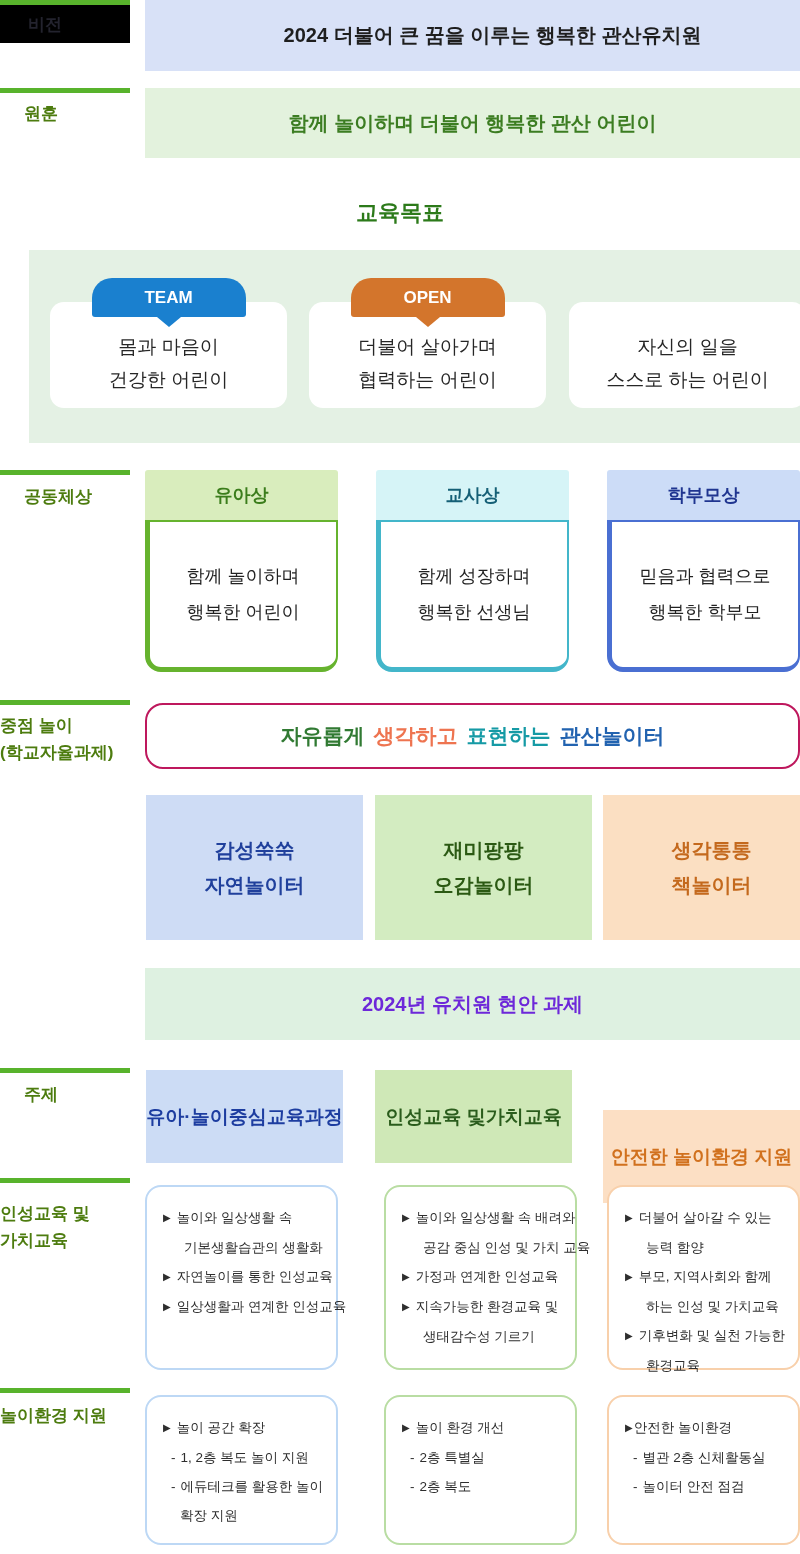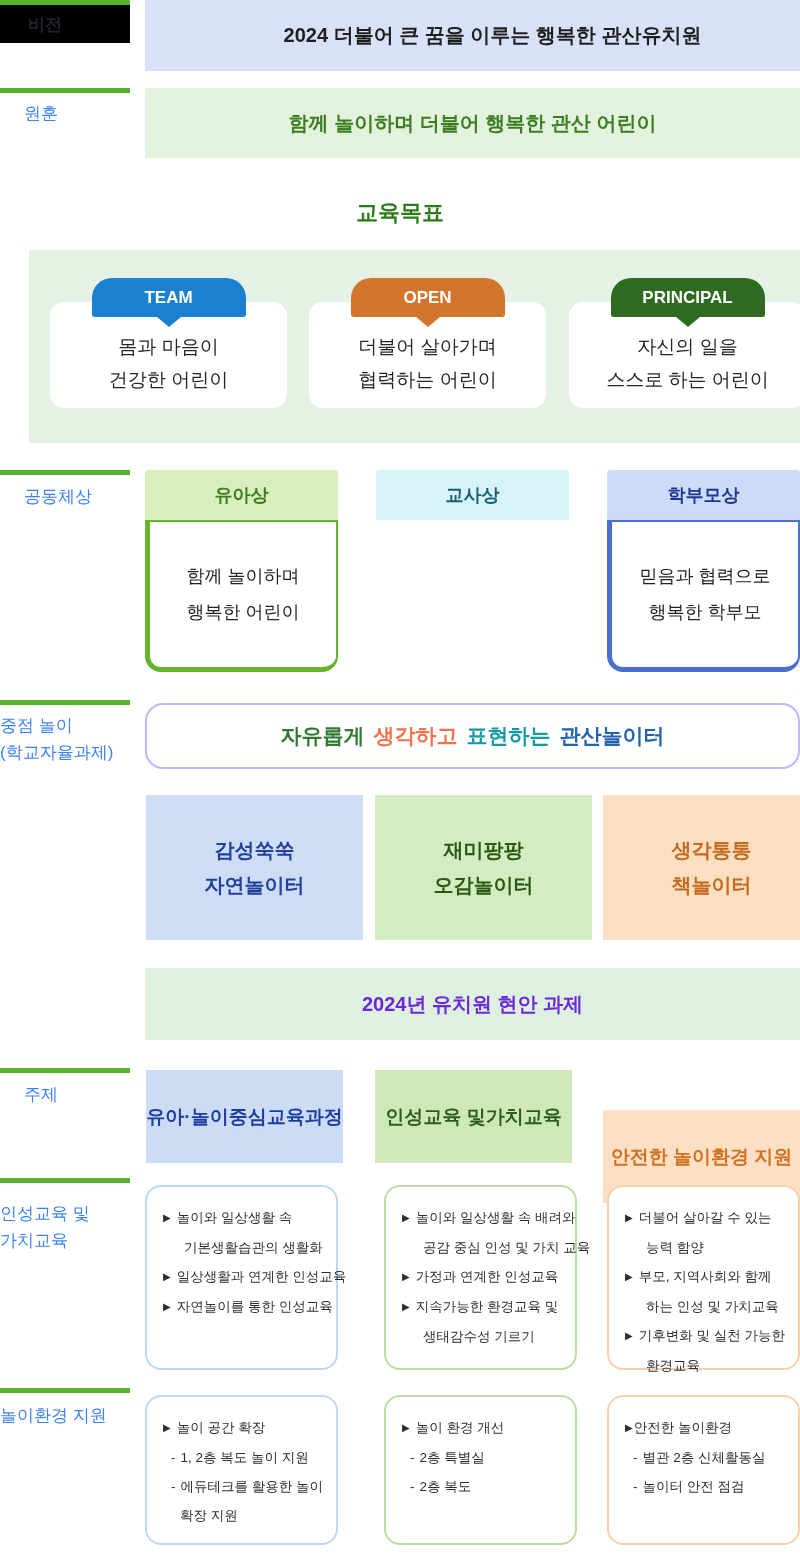--- a/index.html
+++ b/index.html
@@ -2,21 +2,21 @@
 <html><head>
 <meta charset="utf-8">
 <style>
   *{margin:0;padding:0;box-sizing:border-box;}
   body{background:#fff;}
   .page{position:relative;width:800px;height:1554px;background:#fff;overflow:hidden;
         font-family:"Liberation Sans","DejaVu Sans",sans-serif;color:#222;}
 
   
   .lbar{position:absolute;left:0;width:130px;height:5px;background:#58b32c;}
-  .lbl{position:absolute;left:0;width:140px;font-weight:normal;font-size:17px;color:#3b82f6;line-height:27px;}
+  .lbl{position:absolute;left:0;width:140px;font-weight:bold;font-size:17px;color:#4d7c0f;line-height:27px;}
   .pl24{padding-left:24px;}
   .lbl-black{position:absolute;left:0;top:5px;width:130px;height:38px;background:#000;color:#23232e;
              font-weight:bold;font-size:17px;display:flex;align-items:center;padding-left:28px;}
 
   
   .band{position:absolute;left:145px;width:655px;display:flex;align-items:center;justify-content:center;
         font-weight:bold;font-size:20px;text-align:center;}
   .vision-band{top:0;height:71px;background:#d8e1f7;color:#1e1e1e;padding-left:40px;}
   .motto-band{top:88px;height:70px;background:#e3f2dd;color:#3c7d22;}
 
@@ -44,21 +44,21 @@
   .comm-card:nth-of-type(2){left:376px;}
   .comm-card:nth-of-type(3){left:607px;}
   .comm-head{height:50px;background:var(--hbg);color:var(--htx);font-weight:bold;font-size:18px;
              display:flex;align-items:center;justify-content:center;border-radius:3px 3px 0 0;}
   .comm-body{height:152px;background:#fff;border:2px solid var(--c);border-left-width:5px;border-bottom-width:5px;
              border-radius:0 0 16px 16px;display:flex;flex-direction:column;align-items:center;justify-content:center;
              font-size:18px;color:#222;line-height:1.95;text-align:center;}
 
   
   .focus-title{position:absolute;left:145px;top:703px;width:655px;height:66px;background:#fff;
-               border:2px solid #c4b5fd;border-radius:18px;display:flex;align-items:center;justify-content:center;
+               border:2px solid #be185d;border-radius:18px;display:flex;align-items:center;justify-content:center;
                gap:9px;font-size:21px;font-weight:bold;}
   .play-row{position:absolute;left:0;top:795px;width:800px;height:145px;}
   .play-box{position:absolute;top:0;width:217px;height:145px;background:var(--bg);color:var(--tx);
             display:flex;flex-direction:column;align-items:center;justify-content:center;
             font-weight:bold;font-size:20px;line-height:1.75;text-align:center;}
   .play-box:nth-of-type(1){left:146px;}
   .play-box:nth-of-type(2){left:375px;}
   .play-box:nth-of-type(3){left:603px;}
 
   .agenda-band{position:absolute;left:145px;top:968px;width:655px;height:72px;background:#def1e1;
@@ -120,40 +120,43 @@
         <div class="goal-badge" style="--c: #1a80cf;">TEAM</div>
         <div>몸과 마음이</div>
         <div>건강한 어린이</div>
       </div>
       <div class="goal-card">
         <div class="goal-badge" style="--c: #d3752c;">OPEN</div>
         <div>더불어 살아가며</div>
         <div>협력하는 어린이</div>
       </div>
       <div class="goal-card">
-        <div class="goal-badge" style="--c: #2e6b20;">PRINCIPAL</div>
         <div>자신의 일을</div>
         <div>스스로 하는 어린이</div>
       </div>
     </div>
 
   <div class="lbar" style="top:470px"></div>
   <div class="lbl pl24" style="top:483px">
     <span>공동체상</span>
   </div>
   <div class="comm-row" id="comm-row">
       <div class="comm-card" style="--c: #66b32e; --hbg: #d9edbd; --htx: #3b7d1c;">
         <div class="comm-head">유아상</div>
         <div class="comm-body">
           <div>함께 놀이하며</div>
           <div>행복한 어린이</div>
         </div>
       </div>
       <div class="comm-card" style="--c: #43b6ca; --hbg: #d6f4f7; --htx: #155f76;">
         <div class="comm-head">교사상</div>
+        <div class="comm-body">
+          <div>함께 성장하며</div>
+          <div>행복한 선생님</div>
+        </div>
       </div>
       <div class="comm-card" style="--c: #4a6fd2; --hbg: #ccdcf7; --htx: #1f3590;">
         <div class="comm-head">학부모상</div>
         <div class="comm-body">
           <div>믿음과 협력으로</div>
           <div>행복한 학부모</div>
         </div>
       </div>
     </div>
 
@@ -208,22 +211,22 @@
 
   <div class="lbar" style="top:1178px"></div>
   <div class="lbl" style="top:1200px">
     <span>인성교육 및</span><br>
     <span>가치교육</span>
   </div>
   <div class="card-row char-row" id="char-row">
       <div class="bullet-card" style="--bc: #bdd8f5;">
         <div class="bl l-a"><span class="mk">▶</span><span class="tx">놀이와 일상생활 속</span></div>
         <div class="bl l-c"><span class="tx">기본생활습관의 생활화</span></div>
+        <div class="bl l-a"><span class="mk">▶</span><span class="tx">자연놀이를 통한 인성교육</span></div>
         <div class="bl l-a"><span class="mk">▶</span><span class="tx">일상생활과 연계한 인성교육</span></div>
-        <div class="bl l-a"><span class="mk">▶</span><span class="tx">자연놀이를 통한 인성교육</span></div>
       </div>
       <div class="bullet-card" style="--bc: #b9dda3;">
         <div class="bl l-a"><span class="mk">▶</span><span class="tx">놀이와 일상생활 속 배려와</span></div>
         <div class="bl l-c"><span class="tx">공감 중심 인성 및 가치 교육</span></div>
         <div class="bl l-a"><span class="mk">▶</span><span class="tx">가정과 연계한 인성교육</span></div>
         <div class="bl l-a"><span class="mk">▶</span><span class="tx">지속가능한 환경교육 및</span></div>
         <div class="bl l-c"><span class="tx">생태감수성 기르기</span></div>
       </div>
       <div class="bullet-card" style="--bc: #f8d0ab;">
         <div class="bl l-a"><span class="mk">▶</span><span class="tx">더불어 살아갈 수 있는</span></div>

